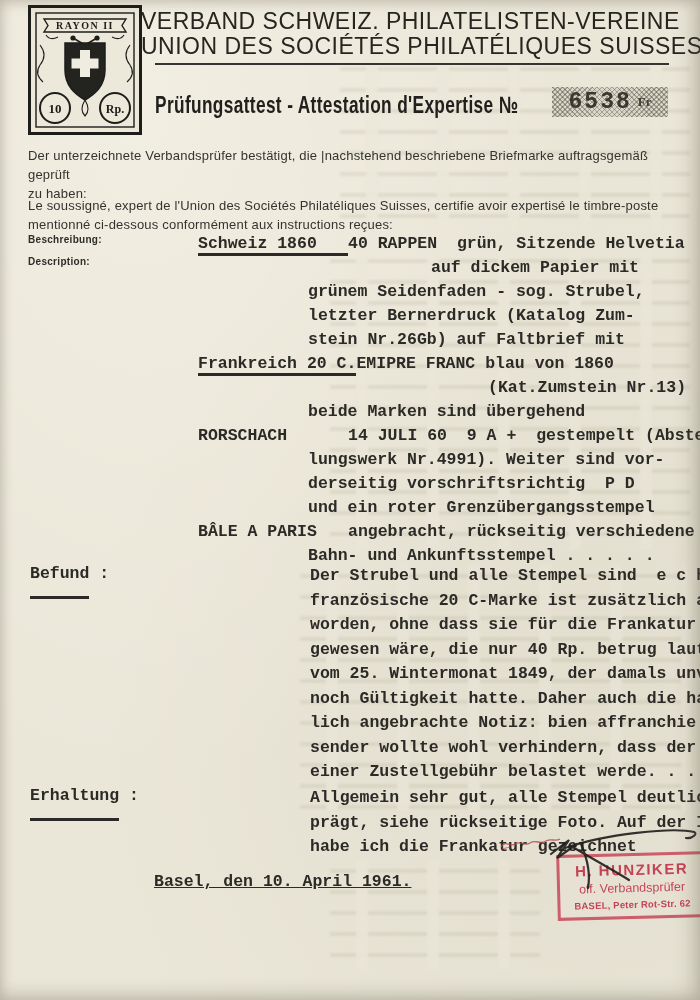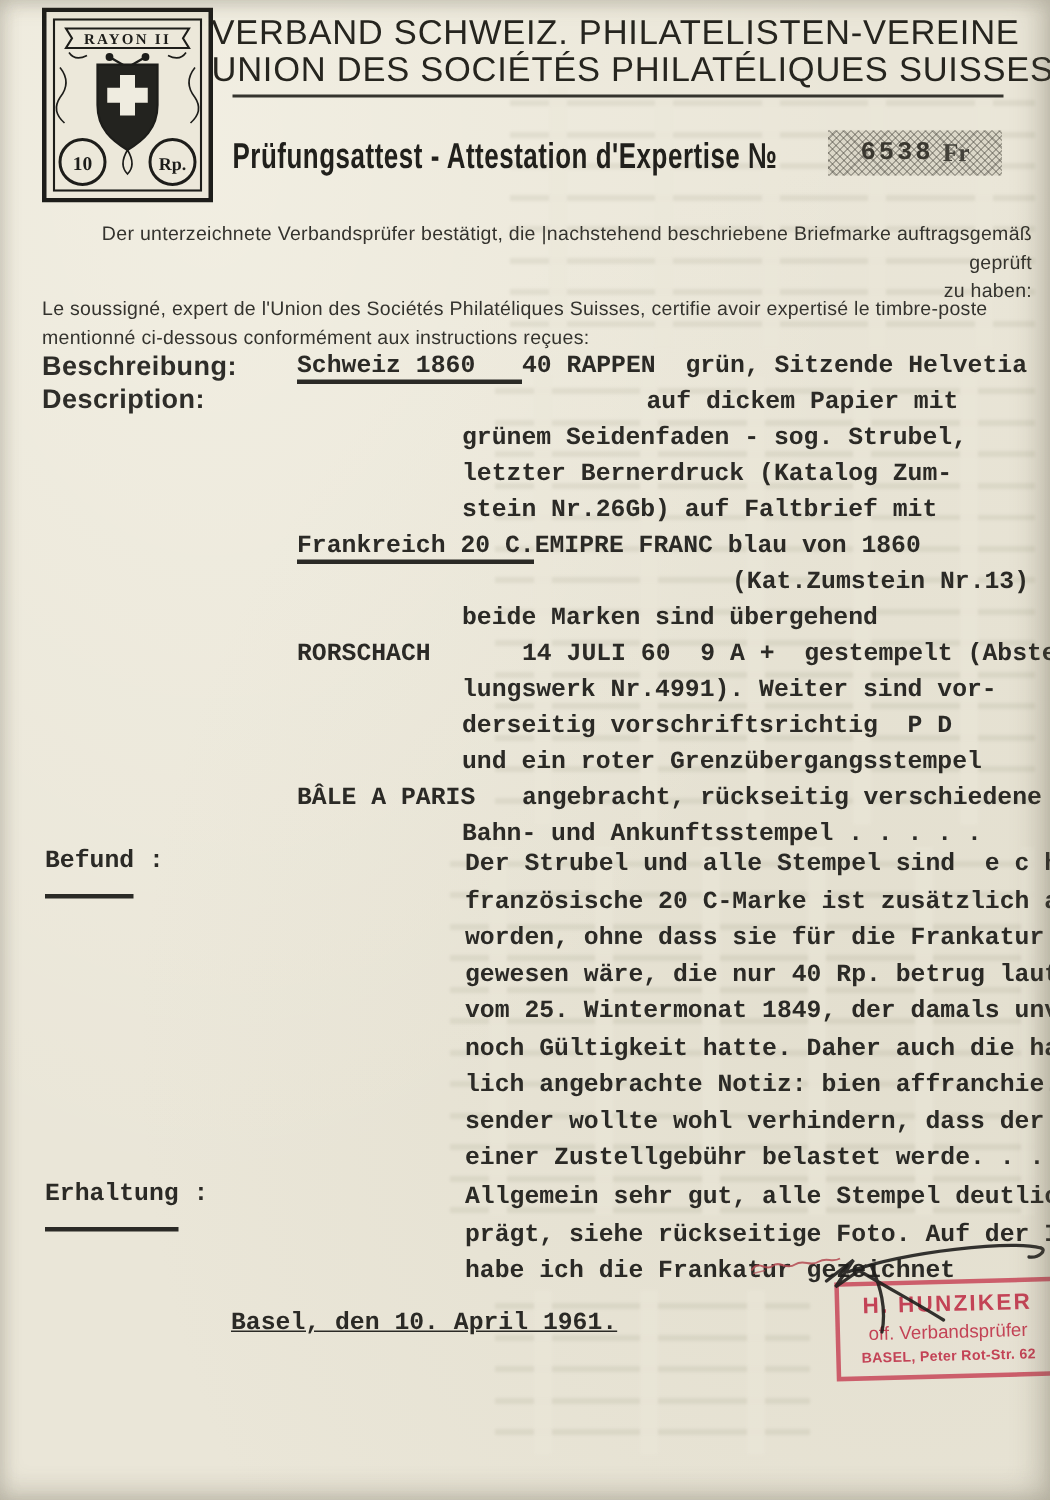--- a/index.html
+++ b/index.html
@@ -37,38 +37,38 @@
     transform:scaleX(.72); transform-origin:left center; white-space:nowrap; letter-spacing:.5px;
   }
   .no-box{
     left:552px; top:87px; width:116px; height:30px;
     display:flex; align-items:center; justify-content:center;
     background-color:#dbd7c8;
     background-image:
       repeating-linear-gradient(45deg, rgba(70,68,60,.38) 0 1px, transparent 1px 3.5px),
       repeating-linear-gradient(135deg, rgba(70,68,60,.38) 0 1px, transparent 1px 3.5px);
   }
-  .no-box .num{font-family:"Liberation Mono",monospace; font-weight:700; font-size:17px; letter-spacing:2px; color:#3a3830;}
-  .no-box .suf{font-family:"Liberation Serif",serif; font-weight:700; font-size:17px; margin-left:6px; color:#44423a;}
+  .no-box .num{font-family:"Liberation Mono",monospace; font-weight:700; font-size:23px; letter-spacing:2px; color:#3a3830;}
+  .no-box .suf{font-family:"Liberation Serif",serif; font-weight:700; font-size:13px; margin-left:6px; color:#44423a;}
 
   
   .intro{left:28px; width:660px; font-size:13px; line-height:19px; color:#34332e; letter-spacing:.2px;}
 
   
   .tw{font-family:"Liberation Mono",monospace; font-weight:700; font-size:16.5px; color:#2b2a26;}
   .tw-line{display:flex; height:24px; line-height:24px; white-space:pre;}
   .sec .tw-line{height:24.5px; line-height:24.5px;}
   .tw-label{flex:0 0 150px; white-space:pre;margin-left:40px;}
   .tw-label.ul{align-self:flex-start; height:21px; border-bottom:3px solid #2b2a26;}
   .tw-text{white-space:pre;}
   .tw-line.cont .tw-text{margin-left:150px;}
   .tw-line.deep .tw-text{margin-left:273px;}
   .tw-line.kat  .tw-text{margin-left:330px;}
 
-  .desc-label{left:28px; font-size:18px; font-weight:700; letter-spacing:.3px; color:#2e2d29;}
+  .desc-label{left:28px; font-size:10px; font-weight:700; letter-spacing:.3px; color:#2e2d29;}
 
   .sec{display:flex;}
   .sec-label{flex:0 0 130px;}
   .sec-word{border-bottom:3px solid #2b2a26; padding-bottom:13px;}
 
   
   .expert-stamp{
     left:557px; top:853px; width:138px; padding:5px 3px 6px;
     border:3px solid rgba(198,62,82,.85);
     transform:rotate(-1.5deg);
@@ -120,21 +120,21 @@
 
   <div class="abs org" style="top:8px;">VERBAND SCHWEIZ. PHILATELISTEN-VEREINE</div>
   <div class="abs org" style="top:33px;">UNION DES SOCIÉTÉS PHILATÉLIQUES SUISSES</div>
   <div class="abs rule"></div>
   <div class="abs title">Prüfungsattest - Attestation d'Expertise №</div>
   <div class="abs no-box">
     <span class="num">6538</span>
     <span class="suf">Fr</span>
   </div>
 
-  <div class="abs intro" style="top:146px;text-align:right;">
+  <div class="abs intro" style="top:146px;">
     <div>Der unterzeichnete Verbandsprüfer bestätigt, die |nachstehend beschriebene Briefmarke auftragsgemäß geprüft</div>
     <div>zu haben:</div>
   </div>
   <div class="abs intro" style="top:196px;">
     <div>Le soussigné, expert de l'Union des Sociétés Philatéliques Suisses, certifie avoir expertisé le timbre-poste</div>
     <div>mentionné ci-dessous conformément aux instructions reçues:</div>
   </div>
 
   <div class="abs desc-label" style="top:234px;">Beschreibung:</div>
   <div class="abs desc-label" style="top:256px;">Description:</div>

